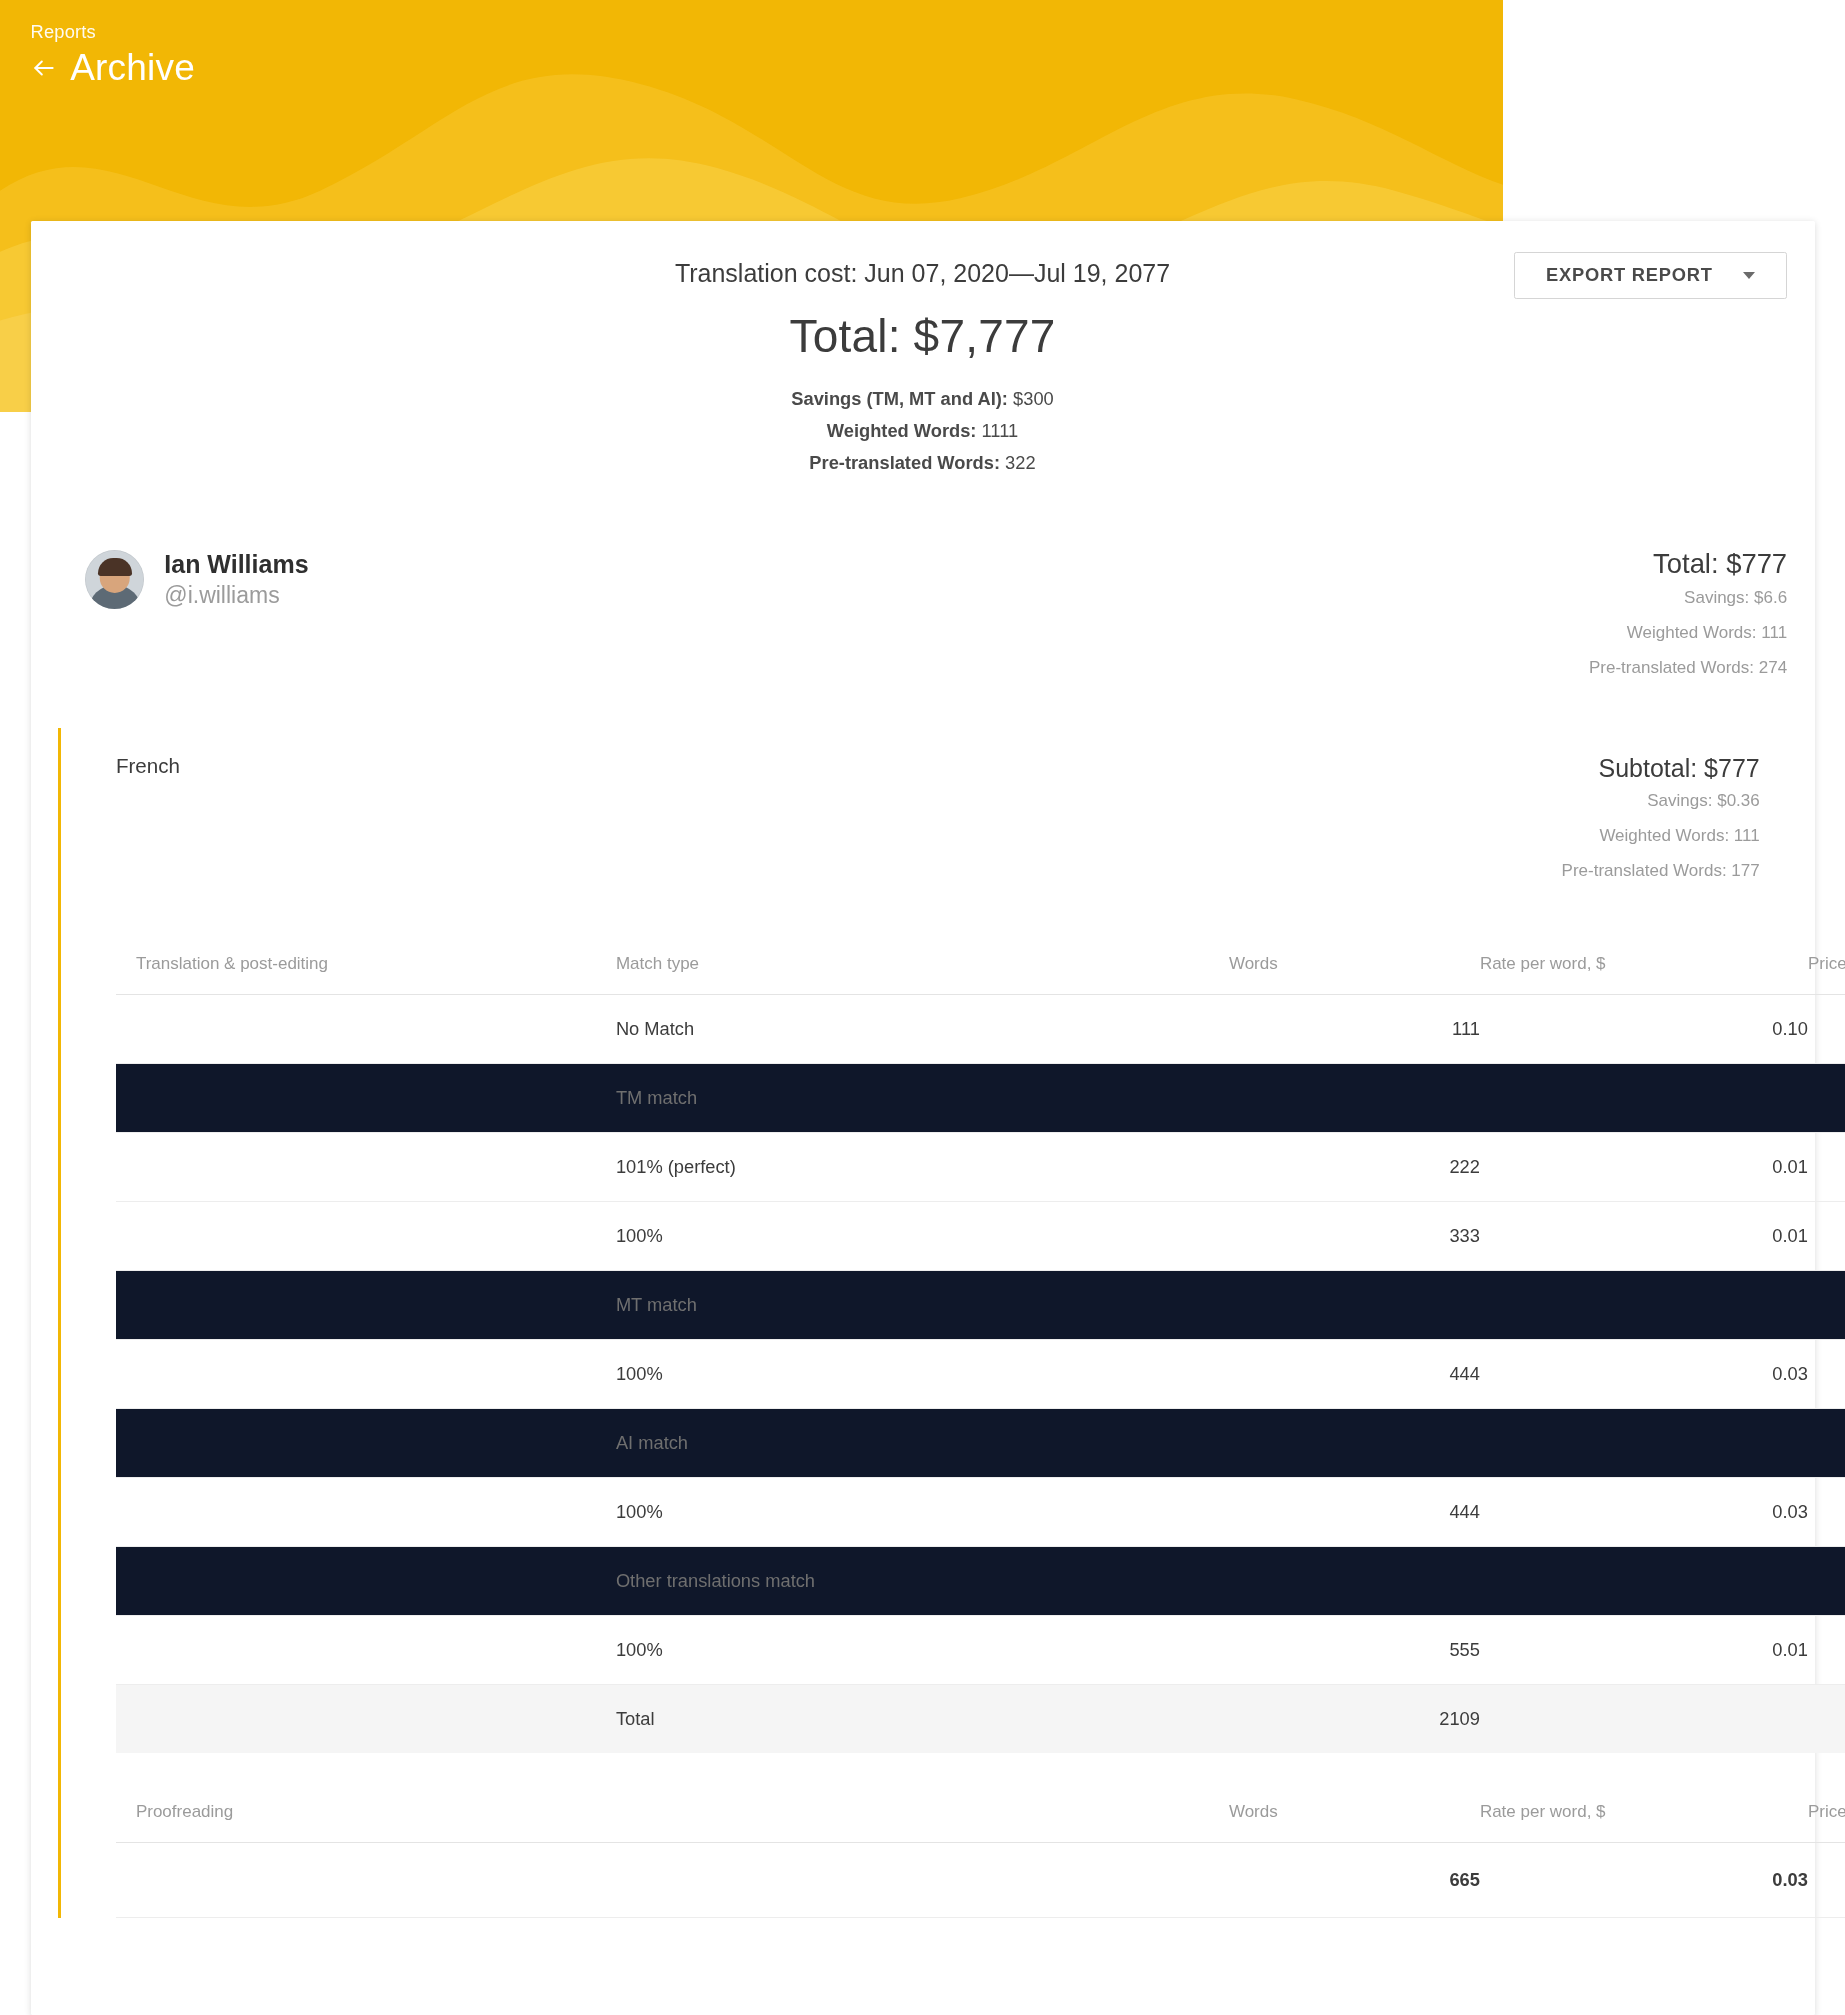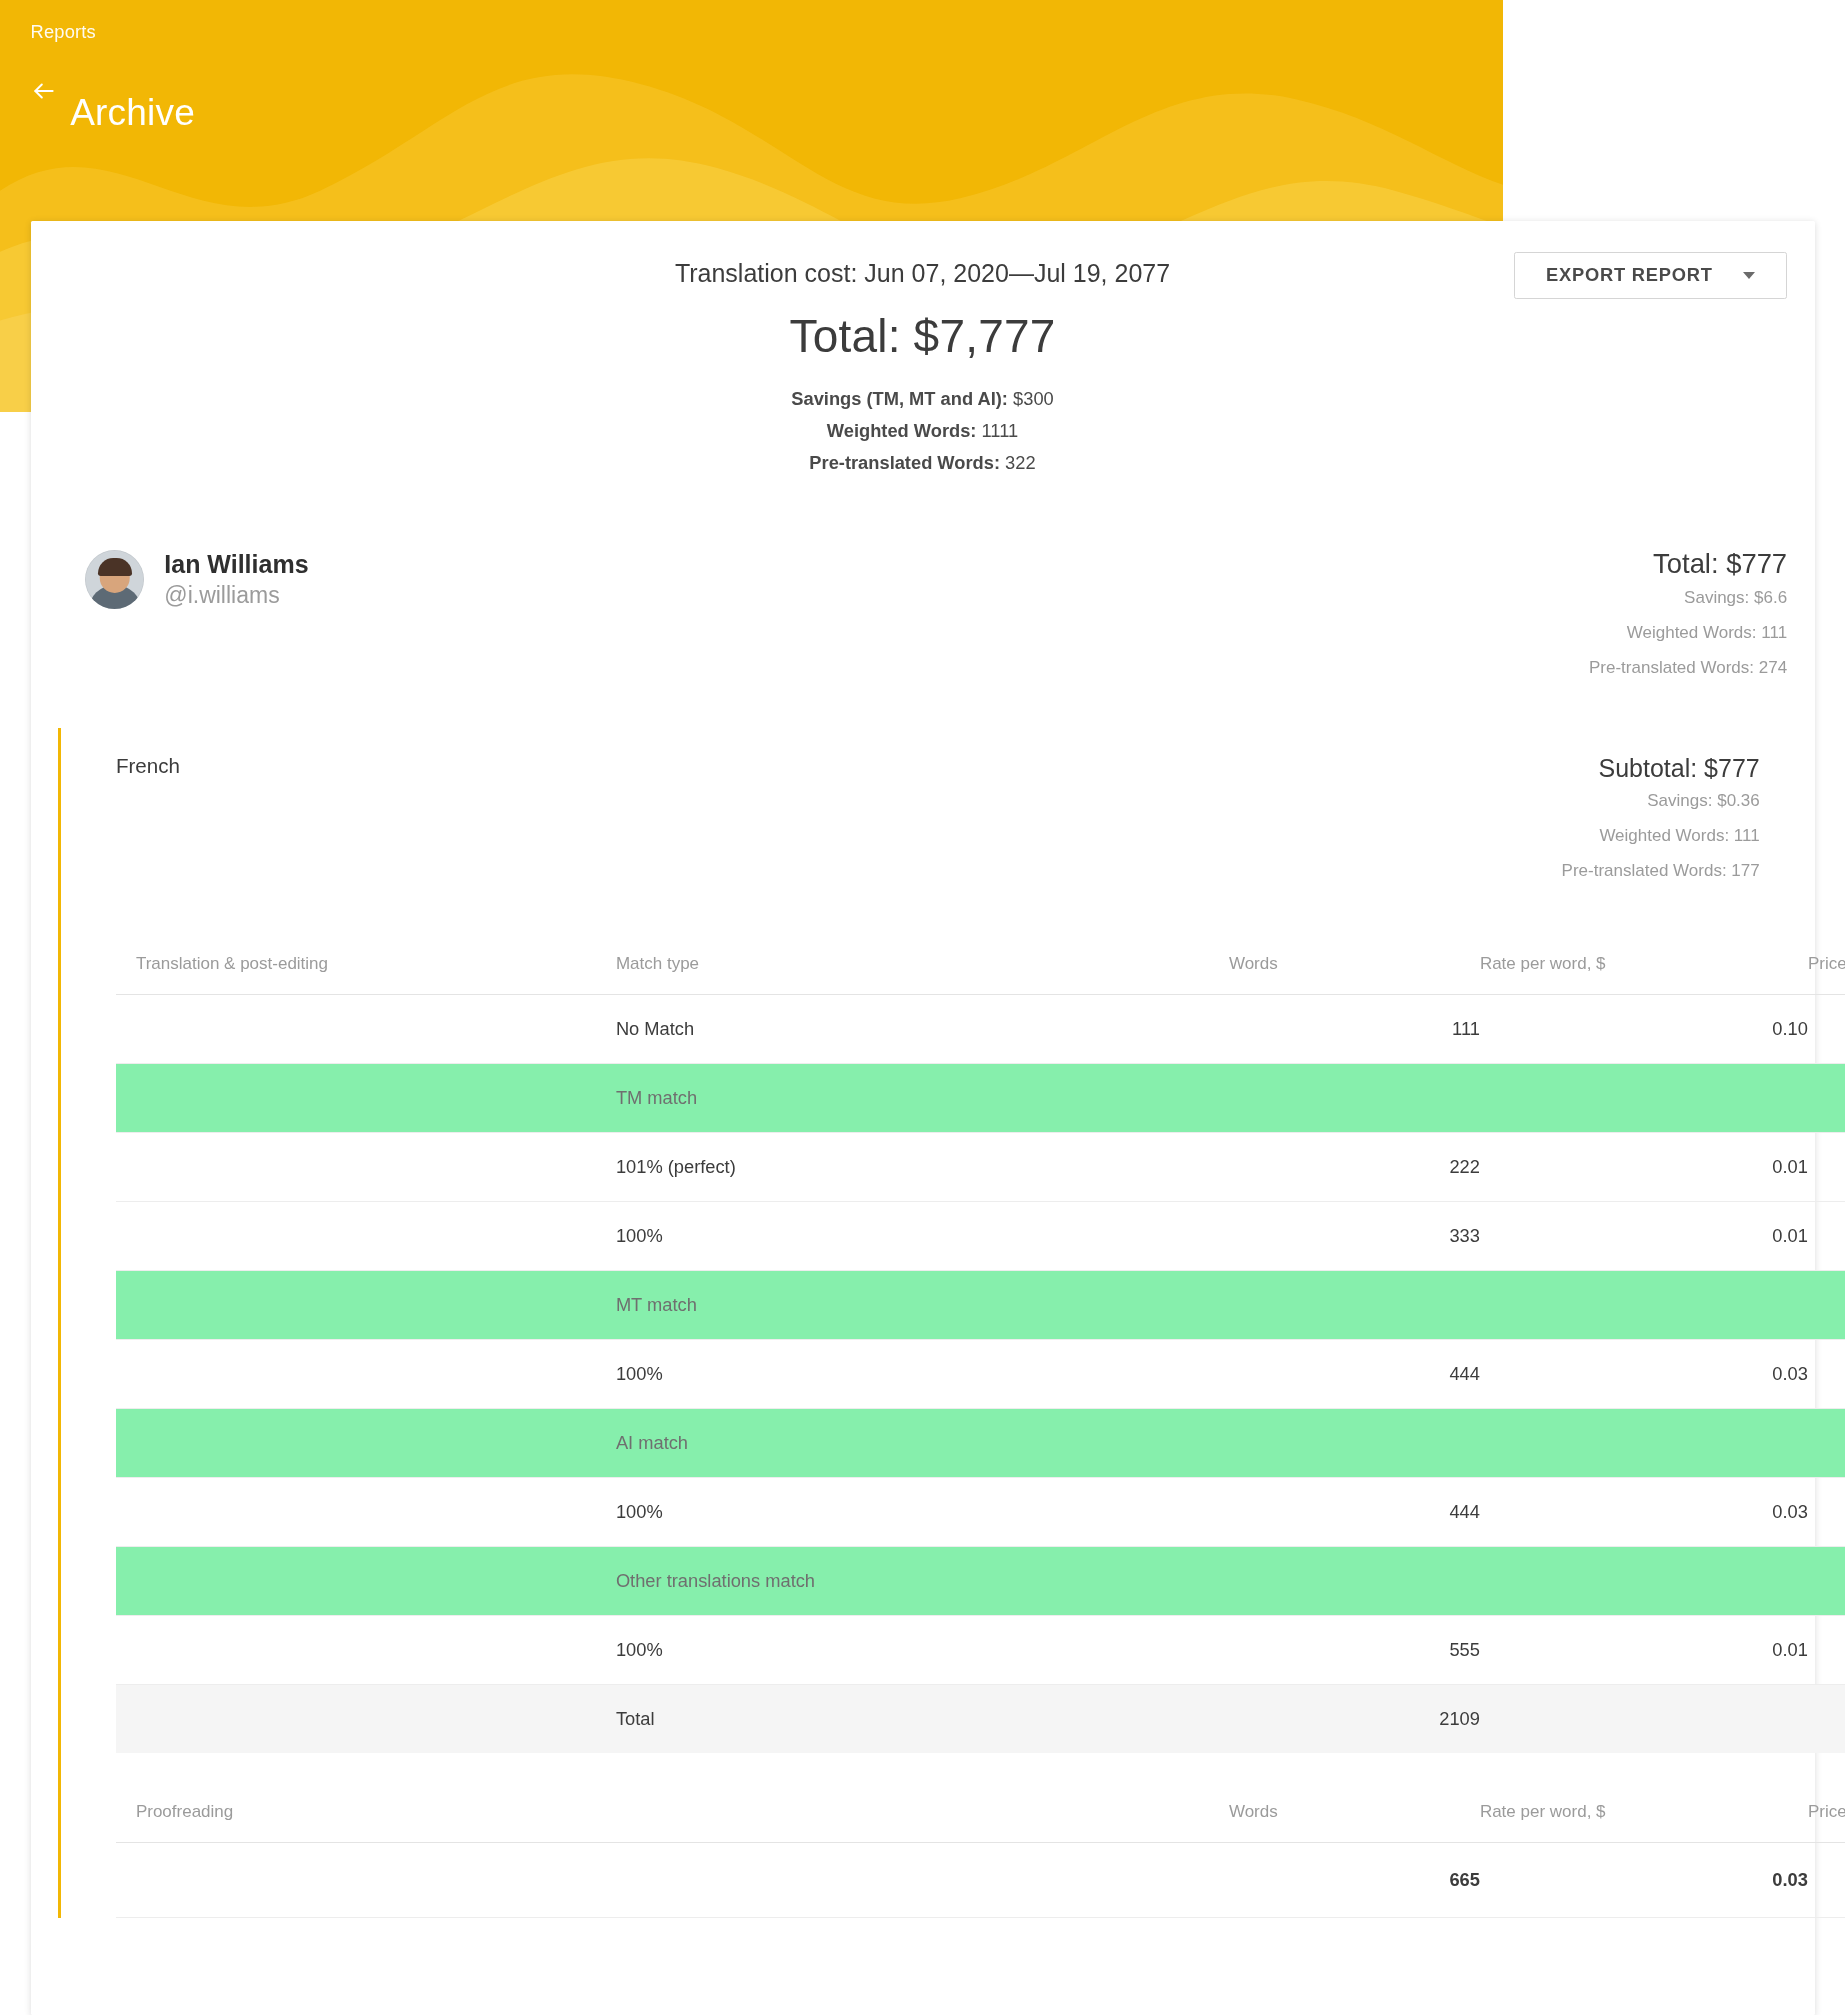--- a/index.html
+++ b/index.html
@@ -44,21 +44,20 @@
   .back-arrow {
     width: 26px; height: 26px;
     display: inline-flex; align-items: center; justify-content: center;
     color: #ffffff;
   }
   .page-title {
     color: #ffffff;
     font-size: 37px;
     font-weight: 400;
     letter-spacing: 0.2px;
-    margin-top: 45px;
   }
 
   
   .card {
     position: absolute;
     left: 30.5px; top: 221px;
     width: 1784px;
     min-height: 1794px;
     background: #ffffff;
     box-shadow: 0 1.5px 7.6px rgba(0,0,0,.14);
@@ -197,21 +196,21 @@
     padding: 23px 0;
     border-bottom: 0.8px solid #ededed;
   }
   .col-label { width: 480px; padding-left: 20px !important; }
   .col-match { width: 633px; padding-left: 20px !important; }
   .col-words { width: 251px; text-align: right; }
   .col-rate  { width: 328px; text-align: right; }
   .col-price { width: 335px; text-align: right; padding-right: 20px !important; }
 
   tr.group td {
-    background: #86efac;
+    background: #0f172a;
     color: #6f6f6f;
     border-bottom: 0.8px solid #ededed;
   }
   tr.total-row td {
     background: #f5f5f5;
     color: #3c3c3c;
     border-bottom: none;
   }
 
   table.proof {

